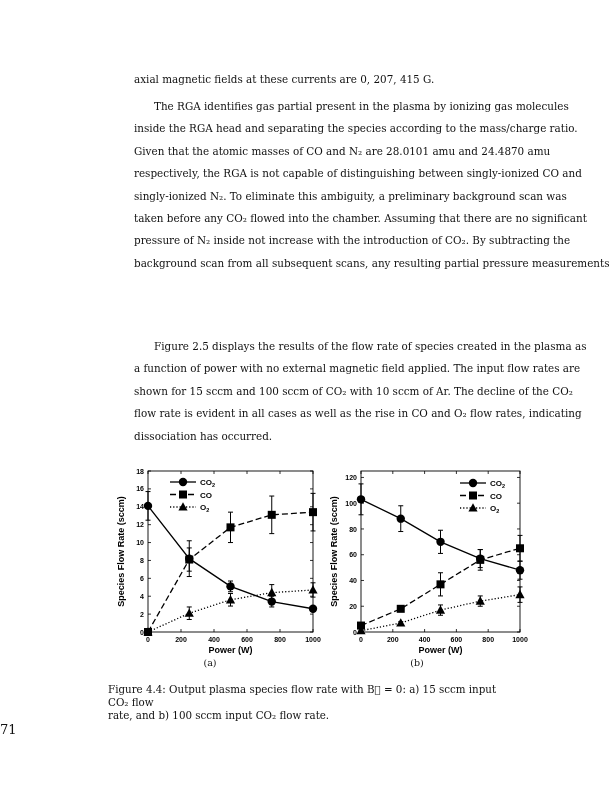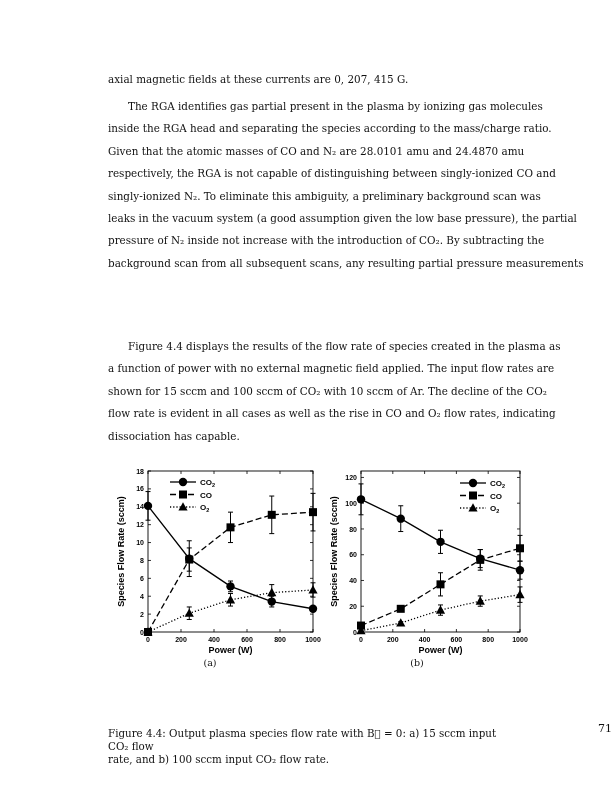--- a/index.html
+++ b/index.html
@@ -1,53 +1,53 @@
 <!DOCTYPE html>
 <html><head>
 <meta charset="utf-8">
 <style>
   html, body { margin:0; padding:0; background:#fff; }
   body { width:612px; height:792px; position:relative; overflow:hidden;
          font-family:"DejaVu Serif", "Liberation Serif", serif; color:#111; }
   .para { position:absolute; left:108px; width:396px; font-size:10.4px;
           line-height:22.4px; text-align:justify; text-align-last:auto; margin:0; }
-  .line { display:block; white-space:nowrap; text-align:justify; text-align-last:justify; height:22.4px; }
+  .line { display:block; white-space:nowrap; text-align:justify; text-align-last:justify; height:22.4px;margin-left:26px; }
   .line.last { text-align-last:left; }
   .indent { padding-left:20px; }
   .chart { position:absolute; }
   .chart svg { display:block; }
   .sublabel { position:absolute; font-size:9.5px; text-align:center; width:40px; }
   .caption { position:absolute; left:108px; width:400px; font-size:10.3px; line-height:13px; }
-  .pagenum { position:absolute; top:722px; left:0; width:612px; text-align:right; font-size:11px; }
+  .pagenum { position:absolute; top:722px; left:0; width:612px; text-align:left; font-size:13px; }
   .axis-text { font-family:"Liberation Sans", "DejaVu Sans", sans-serif; font-weight:bold; }
 </style>
 </head>
 <body>
 
 <div class="para" style="top:68px;">
   <span class="line last">axial magnetic fields at these currents are 0, 207, 415 G.</span>
 </div>
 
 <div class="para" style="top:95px;">
   <span class="line indent">The RGA identifies gas partial present in the plasma by ionizing gas molecules</span>
   <span class="line">inside the RGA head and separating the species according to the mass/charge ratio.</span>
   <span class="line">Given that the atomic masses of CO and N₂ are 28.0101 amu and 24.4870 amu</span>
   <span class="line">respectively, the RGA is not capable of distinguishing between singly-ionized CO and</span>
   <span class="line">singly-ionized N₂. To eliminate this ambiguity, a preliminary background scan was</span>
-  <span class="line">leaks in the vacuum system (a good assumption given the low base pressure), the partial</span>
+  <span class="line">taken before any CO₂ flowed into the chamber. Assuming that there are no significant</span>
   <span class="line">pressure of N₂ inside not increase with the introduction of CO₂. By subtracting the</span>
   <span class="line">background scan from all subsequent scans, any resulting partial pressure measurements</span>
 </div>
 
 <div class="para" style="top:335px;">
-  <span class="line indent">Figure 4.4 displays the results of the flow rate of species created in the plasma as</span>
+  <span class="line indent">Figure 2.5 displays the results of the flow rate of species created in the plasma as</span>
   <span class="line">a function of power with no external magnetic field applied. The input flow rates are</span>
   <span class="line">shown for 15 sccm and 100 sccm of CO₂ with 10 sccm of Ar. The decline of the CO₂</span>
   <span class="line">flow rate is evident in all cases as well as the rise in CO and O₂ flow rates, indicating</span>
-  <span class="line last">dissociation has capable.</span>
+  <span class="line last">dissociation has occurred.</span>
 </div>
 
 <div class="chart" id="chart-a" style="left:108px; top:462px;">
   <svg id="svg-a" width="215" height="195">
       <rect x="40" y="9" width="165" height="161" fill="none" stroke="#000" stroke-width="0.9"></rect>
       <line x1="40" y1="170" x2="43" y2="170" stroke="#000" stroke-width="0.8"></line>
       <line x1="205" y1="170" x2="202" y2="170" stroke="#000" stroke-width="0.8"></line>
       <text x="36" y="172.6" text-anchor="end" font-size="7" class="axis-text">0</text>
       <line x1="40" y1="152.11111111111111" x2="43" y2="152.11111111111111" stroke="#000" stroke-width="0.8"></line>
       <line x1="205" y1="152.11111111111111" x2="202" y2="152.11111111111111" stroke="#000" stroke-width="0.8"></line>
@@ -301,18 +301,18 @@
         <rect x="149" y="29.5" width="8" height="8" fill="#000"></rect>
         <text x="170" y="36.5" font-size="8" class="axis-text">CO</text>
         <line x1="140" y1="46" x2="166" y2="46" stroke="#000" stroke-width="1.3" stroke-dasharray="1.2,2"></line>
         <polygon points="153,41.2 148.4,49.6 157.6,49.6" fill="#000"></polygon>
         <text x="170" y="49" font-size="8" class="axis-text">O<tspan font-size="5.5" dy="2">2</tspan></text>
       </g>
     </svg>
 </div>
 <div class="sublabel" style="left:397px; top:657px;">(b)</div>
 
-<div class="caption" style="top:683px;margin-top:44px;">
+<div class="caption" style="top:683px;">
   <div>Figure 4.4: Output plasma species flow rate with B⃗ = 0: a) 15 sccm input CO₂ flow</div>
   <div>rate, and b) 100 sccm input CO₂ flow rate.</div>
 </div>
 
 <div class="pagenum">71</div>
 
 </body></html>

